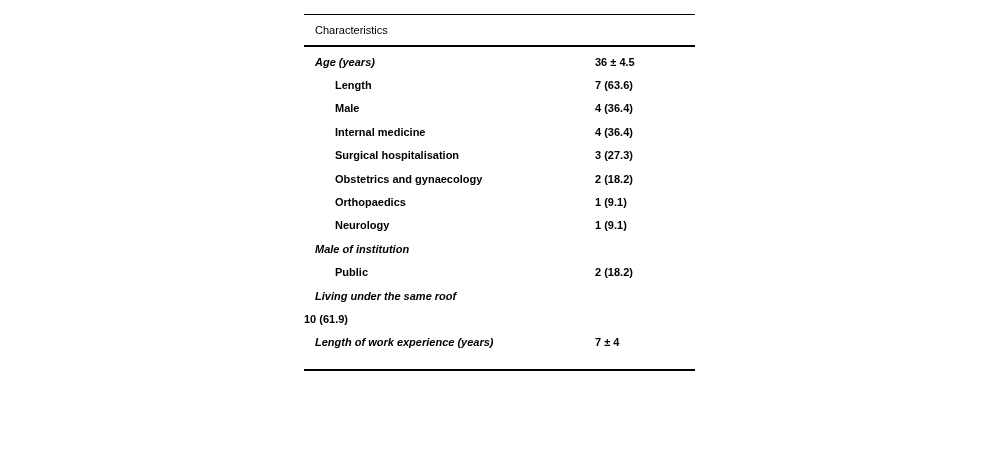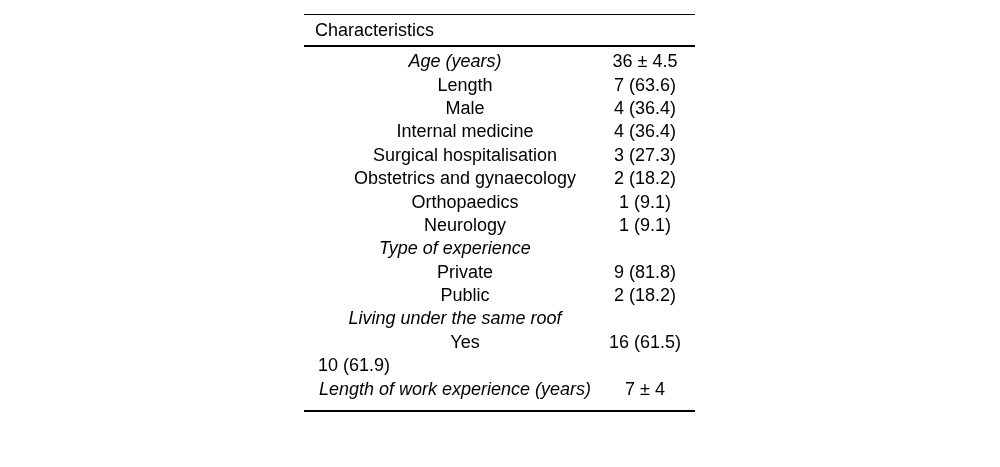--- a/index.html
+++ b/index.html
@@ -13,40 +13,40 @@
     position: relative;
     font-family: "Liberation Sans", sans-serif;
     color: #000000;
     -webkit-font-smoothing: antialiased;
   }
   .paper-table {
     position: absolute;
     left: 304px;
     top: 14px;
     width: 391px;
-    font-size: 18px;
-    text-align: center;
+    font-size: 11px;
   }
   .rule {
     width: 100%;
     background: #000000;
   }
   .rule-top { height: 1px; }
   .rule-mid { height: 2px; }
   .rule-bottom { height: 2px; }
   .thead {
     height: 30px;
     display: flex;
     align-items: center;
     padding-left: 11px;
     box-sizing: border-box;
   }
   .tbody {
     padding-top: 3px;
-    padding-bottom: 9px;
+    padding-bottom: 15px;
+    font-weight: bold;
   }
   .trow {
     display: flex;
     align-items: center;
     height: 23.4px;
   }
   .cell.label {
     flex: 1 1 auto;
     padding-left: 11px;
     white-space: nowrap;
@@ -116,43 +116,35 @@
       <span class="cell label">Orthopaedics</span>
       <span class="cell value">1 (9.1)</span>
     </div>
 
     <div class="trow sub">
       <span class="cell label">Neurology</span>
       <span class="cell value">1 (9.1)</span>
     </div>
 
     <div class="trow cat">
-      <span class="cell label">Type of experience</span>
+      <span class="cell label">Male of institution</span>
       <span class="cell value"></span>
     </div>
 
-    <div class="trow sub">
-      <span class="cell label">Private</span>
-      <span class="cell value">9 (81.8)</span>
-    </div>
 
     <div class="trow sub">
       <span class="cell label">Public</span>
       <span class="cell value">2 (18.2)</span>
     </div>
 
     <div class="trow cat">
       <span class="cell label">Living under the same roof</span>
       <span class="cell value"></span>
     </div>
 
-    <div class="trow sub">
-      <span class="cell label">Yes</span>
-      <span class="cell value">16 (61.5)</span>
-    </div>
 
     <div class="trow sub">
       <span class="cell value">10 (61.9)</span>
     </div>
 
     <div class="trow cat">
       <span class="cell label">Length of work experience (years)</span>
       <span class="cell value">7 ± 4</span>
     </div>
 

